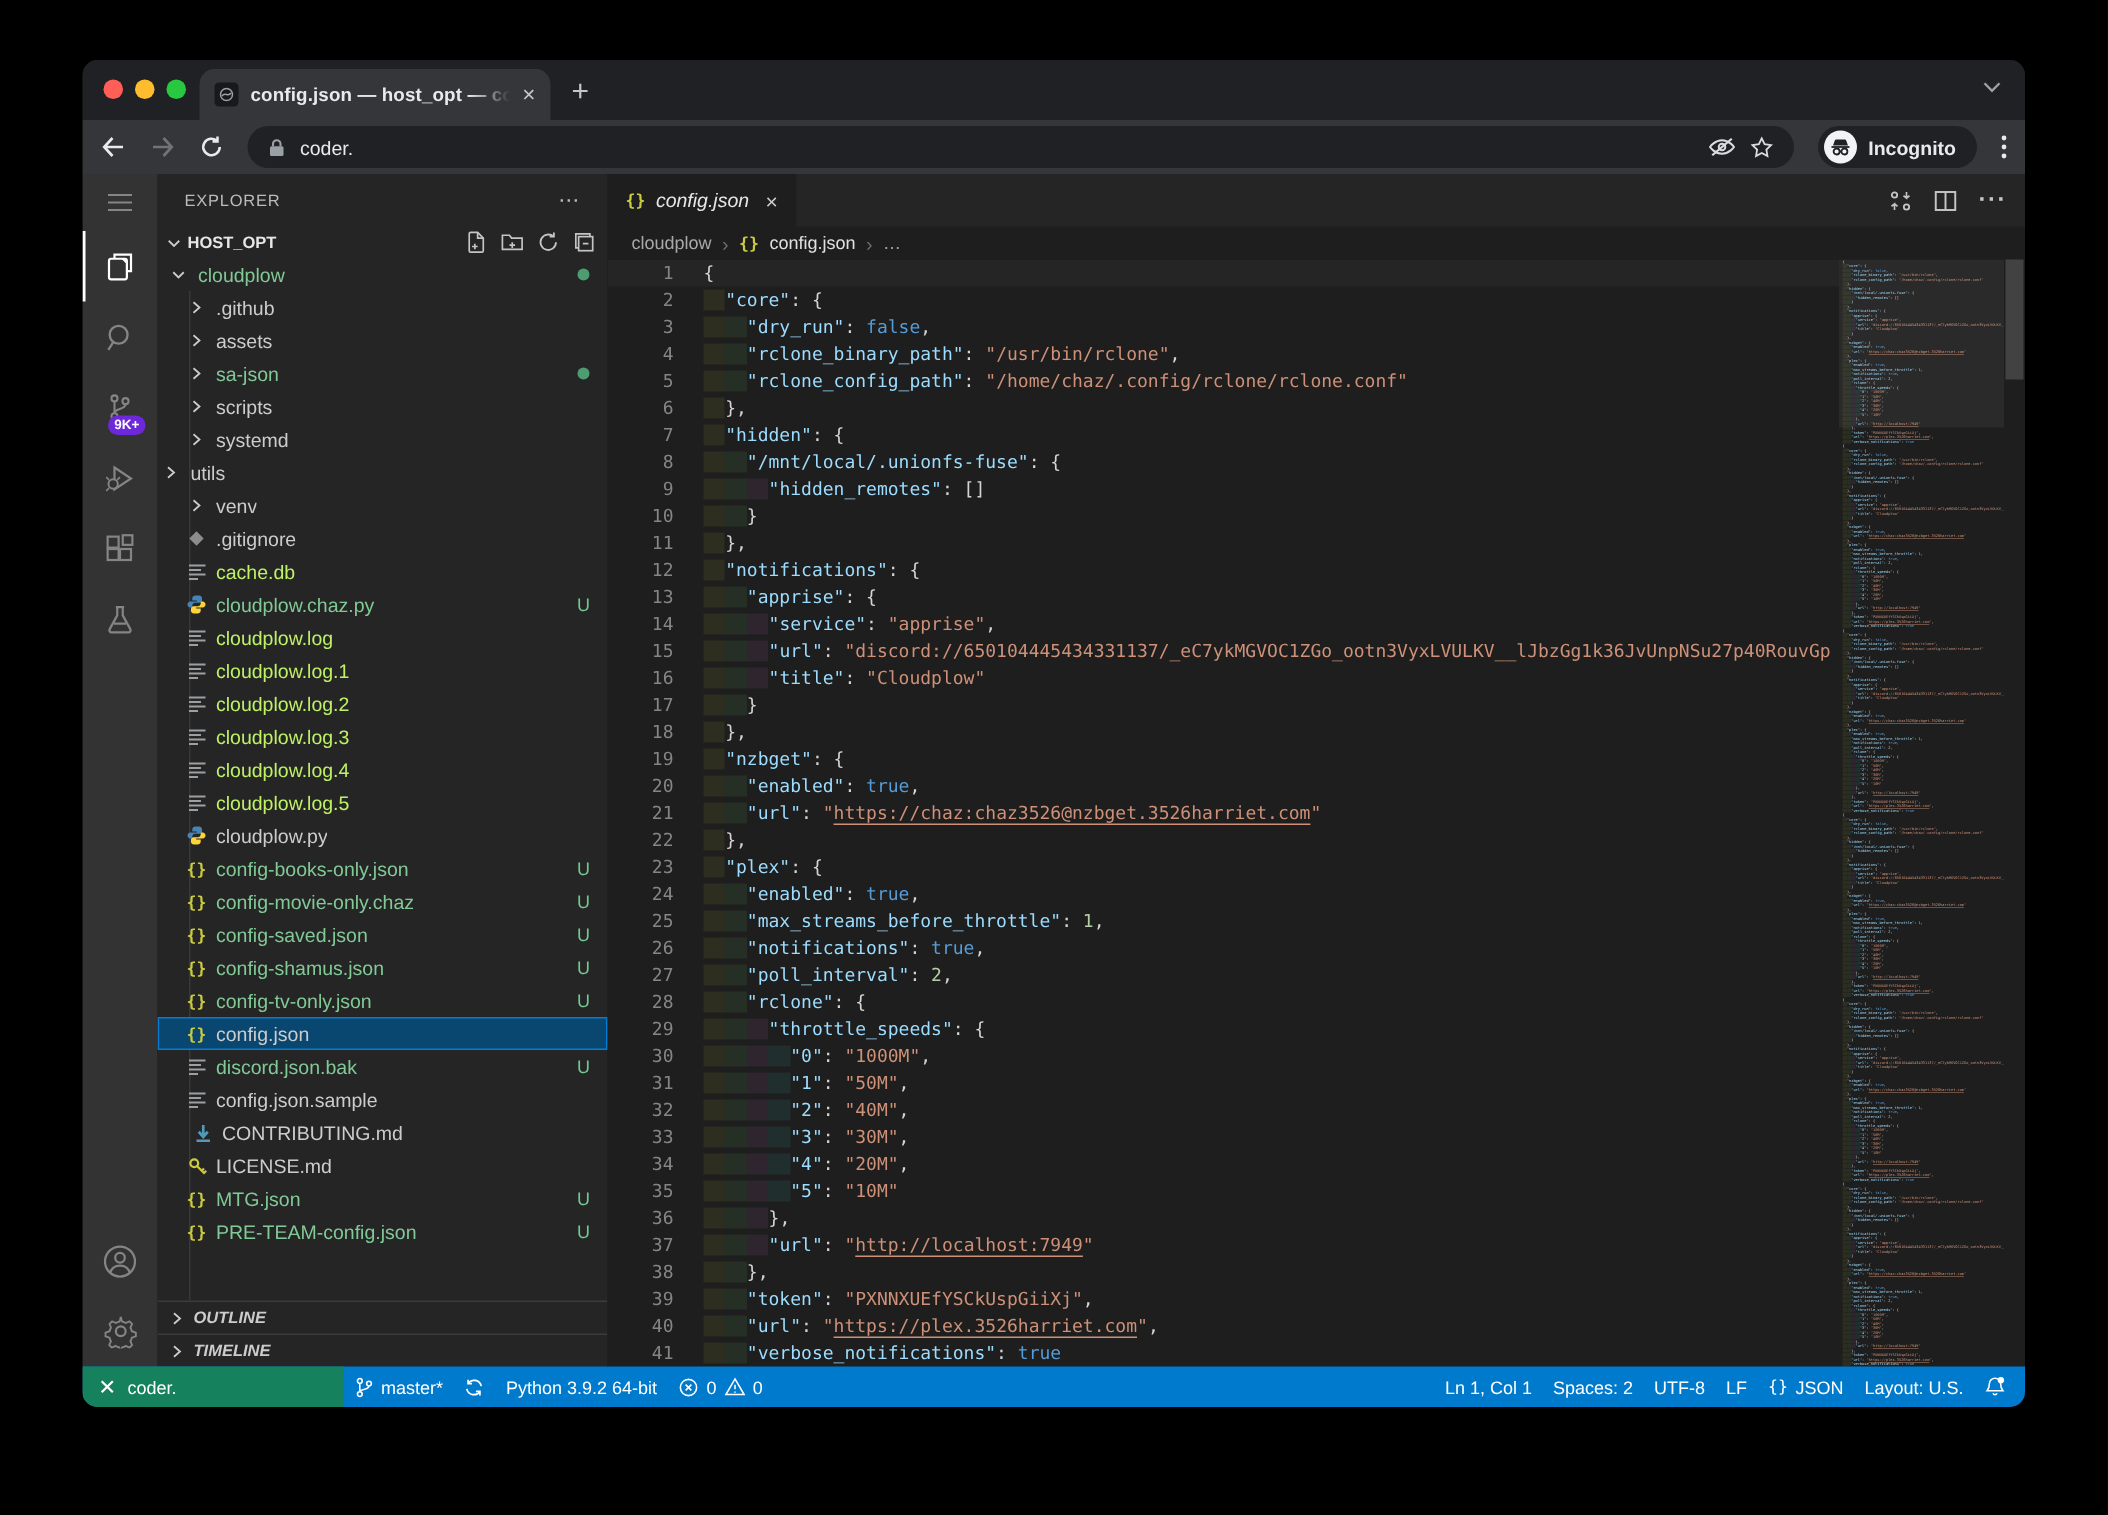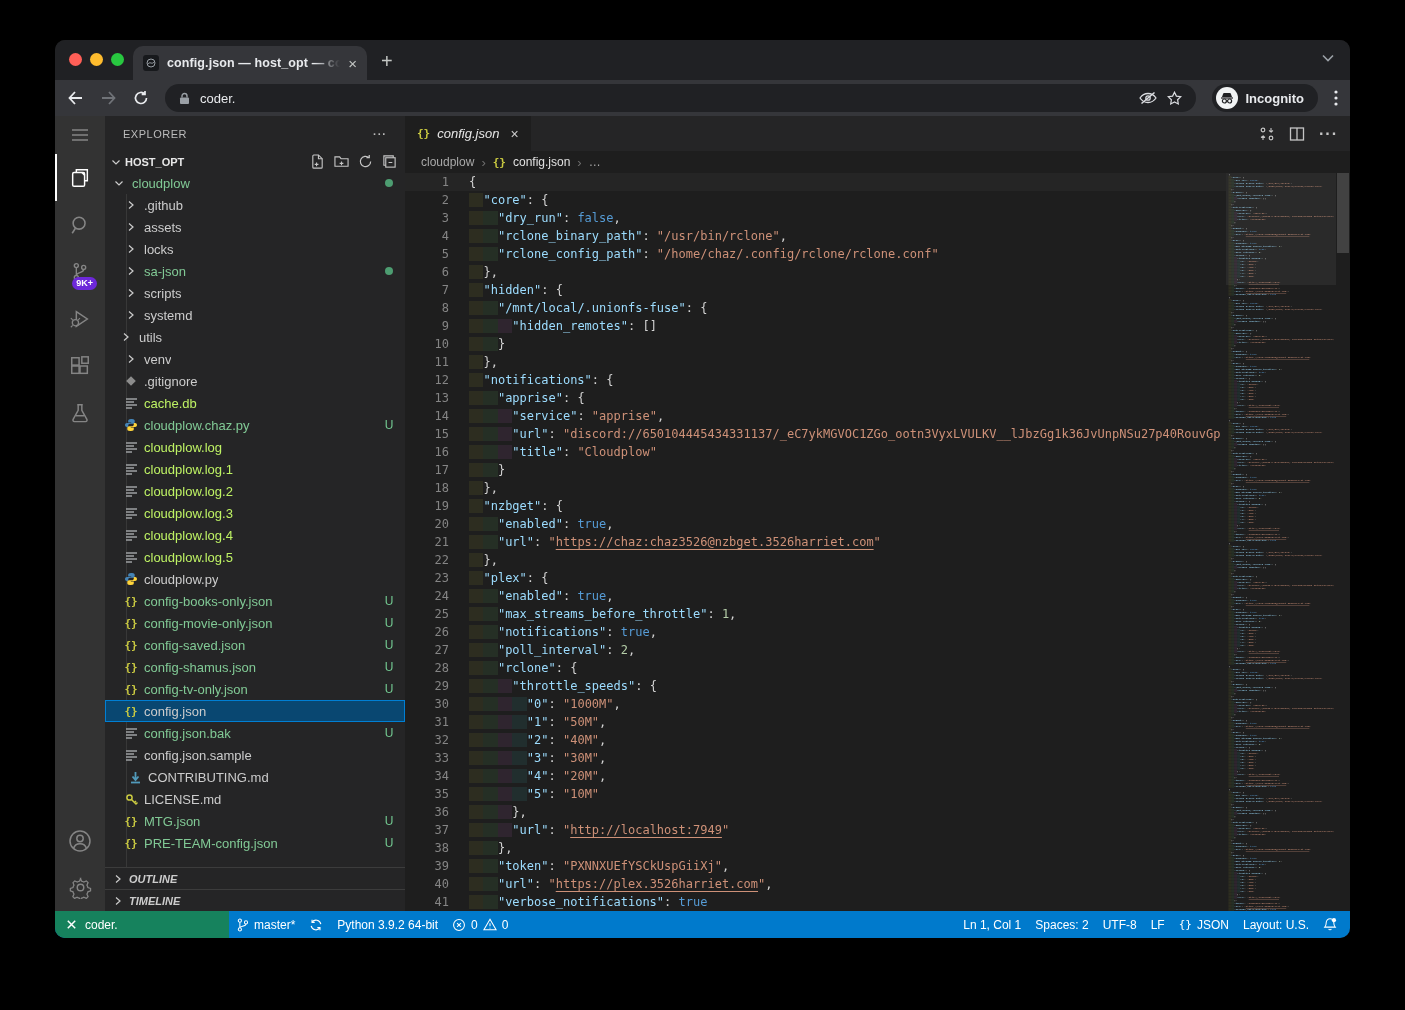--- a/index.html
+++ b/index.html
@@ -313,29 +313,20 @@
             </span>
             <span class="lbl c-def">assets</span>
             <span class="bdg"></span>
           </div>
           <div class="trow" style="padding-left: 18px;">
             <span class="ticon chev">
               <svg width="14" height="14" viewBox="0 0 14 14">
                 <path d="M5 3.5L9 7l-4 3.5" stroke="currentColor" stroke-width="1.2" fill="none"></path>
               </svg>
             </span>
-            <span class="lbl c-def">locks</span>
-            <span class="bdg"></span>
-          </div>
-          <div class="trow" style="padding-left: 18px;">
-            <span class="ticon chev">
-              <svg width="14" height="14" viewBox="0 0 14 14">
-                <path d="M5 3.5L9 7l-4 3.5" stroke="currentColor" stroke-width="1.2" fill="none"></path>
-              </svg>
-            </span>
             <span class="lbl c-green">sa-json</span>
             <span class="bdg"><span class="dotbdg"></span></span>
           </div>
           <div class="trow" style="padding-left: 18px;">
             <span class="ticon chev">
               <svg width="14" height="14" viewBox="0 0 14 14">
                 <path d="M5 3.5L9 7l-4 3.5" stroke="currentColor" stroke-width="1.2" fill="none"></path>
               </svg>
             </span>
             <span class="lbl c-def">scripts</span>
@@ -343,21 +334,21 @@
           </div>
           <div class="trow" style="padding-left: 18px; text-align: center;">
             <span class="ticon chev">
               <svg width="14" height="14" viewBox="0 0 14 14">
                 <path d="M5 3.5L9 7l-4 3.5" stroke="currentColor" stroke-width="1.2" fill="none"></path>
               </svg>
             </span>
             <span class="lbl c-def">systemd</span>
             <span class="bdg"></span>
           </div>
-          <div class="trow" style="padding-left: 13px;">
+          <div class="trow" style="padding-left: 1px;">
             <span class="ticon chev">
               <svg width="14" height="14" viewBox="0 0 14 14">
                 <path d="M5 3.5L9 7l-4 3.5" stroke="currentColor" stroke-width="1.2" fill="none"></path>
               </svg>
             </span>
             <span class="lbl c-def">utils</span>
             <span class="bdg"></span>
           </div>
           <div class="trow" style="padding-left: 18px;">
             <span class="ticon chev">
@@ -464,21 +455,21 @@
             <span class="ticon">
               <span class="json-ic">{}</span>
             </span>
             <span class="lbl c-green">config-books-only.json</span>
             <span class="bdg">U</span>
           </div>
           <div class="trow" style="padding-left: 18px;">
             <span class="ticon">
               <span class="json-ic">{}</span>
             </span>
-            <span class="lbl c-green">config-movie-only.json</span>
+            <span class="lbl c-green">config-movie-only.chaz</span>
             <span class="bdg">U</span>
           </div>
           <div class="trow" style="padding-left: 18px;">
             <span class="ticon">
               <span class="json-ic">{}</span>
             </span>
             <span class="lbl c-green">config-saved.json</span>
             <span class="bdg">U</span>
           </div>
           <div class="trow" style="padding-left: 18px;">
@@ -501,21 +492,21 @@
             </span>
             <span class="lbl c-def">config.json</span>
             <span class="bdg"></span>
           </div>
           <div class="trow" style="padding-left: 18px;">
             <span class="ticon">
               <svg width="13" height="12" viewBox="0 0 13 12">
                 <path d="M1 2h11M1 5h8M1 8h11M1 11h6" stroke="#9da0a2" stroke-width="1.4"></path>
               </svg>
             </span>
-            <span class="lbl c-green">config.json.bak</span>
+            <span class="lbl c-green">discord.json.bak</span>
             <span class="bdg">U</span>
           </div>
           <div class="trow" style="padding-left: 18px;">
             <span class="ticon">
               <svg width="13" height="12" viewBox="0 0 13 12">
                 <path d="M1 2h11M1 5h8M1 8h11M1 11h6" stroke="#9da0a2" stroke-width="1.4"></path>
               </svg>
             </span>
             <span class="lbl c-def">config.json.sample</span>
             <span class="bdg"></span>

